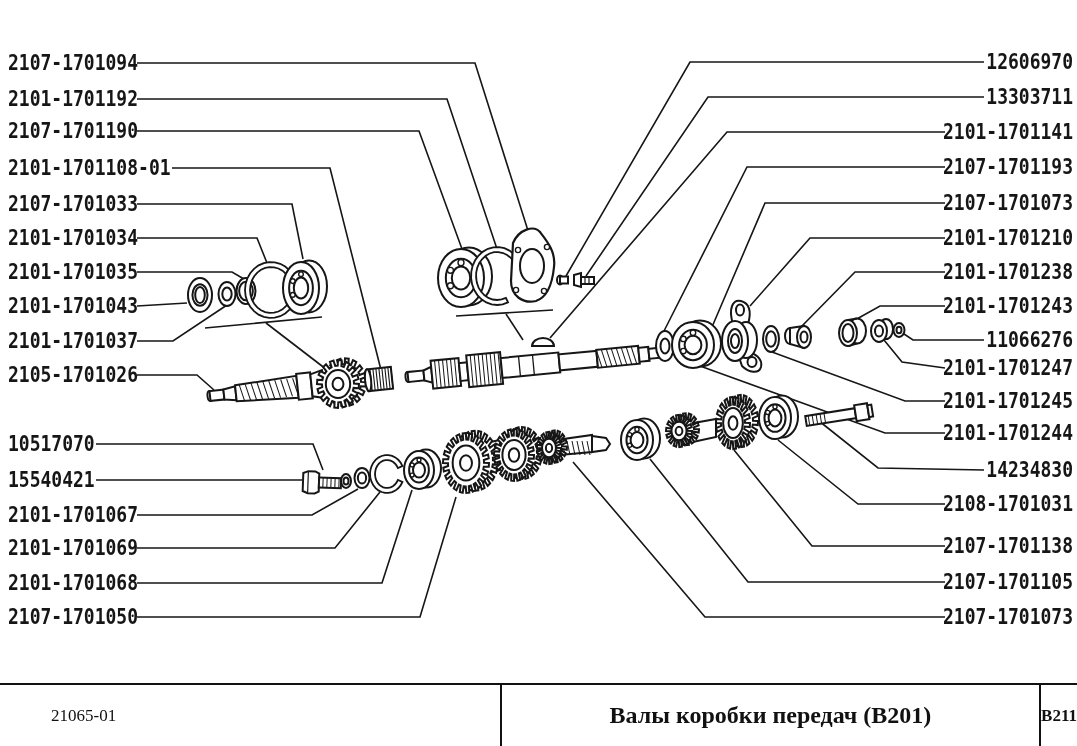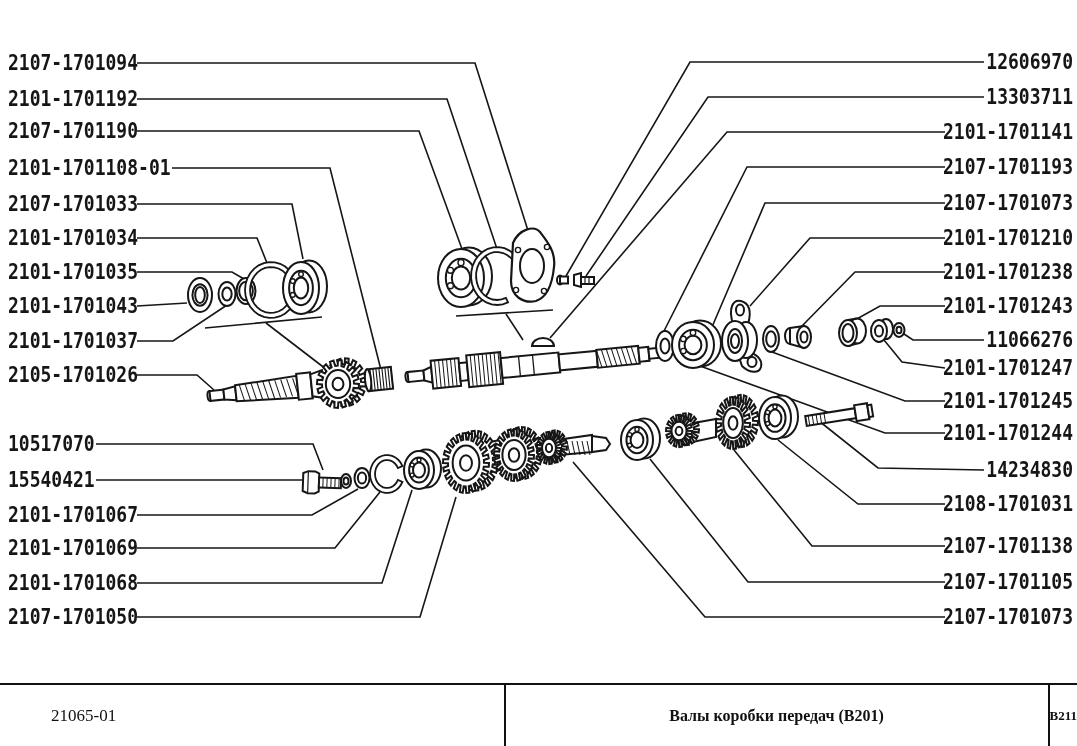--- a/index.html
+++ b/index.html
@@ -16,22 +16,22 @@
     transform:scaleY(1.18);transform-origin:left center;
   }
   .lbl.r{left:auto;right:4px;text-align:right;transform-origin:right center;}
   .footer{
     position:absolute;left:0;top:683px;width:1077px;height:63px;
     border-top:2px solid #111;display:flex;box-sizing:border-box;padding-left:47px;
   }
   .f-cell{display:flex;align-items:center;box-sizing:border-box;height:100%;}
   .f-left{width:460px;padding-left:4px;font-size:17px;}
   .f-center{width:550px;border-left:2px solid #111;border-right:2px solid #111;
-    justify-content:center;font-size:16px;font-weight:700;}
-  .f-right{flex:1;justify-content:center;font-size:13px;font-weight:700;}
+    justify-content:center;font-size:24px;font-weight:700;}
+  .f-right{flex:1;justify-content:center;font-size:17px;font-weight:700;}
 </style>
 </head>
 <body>
 
 <div class="page">
   <div class="diagram">
     <svg id="art" width="1077" height="683" viewBox="0 0 1077 683">
         <polyline points="137,63 475,63 530,237" fill="none" stroke="#161616" stroke-width="1.6"></polyline>
         <polyline points="137,99 447,99 497,249" fill="none" stroke="#161616" stroke-width="1.6"></polyline>
         <polyline points="137,131 419,131 462,249" fill="none" stroke="#161616" stroke-width="1.6"></polyline>

